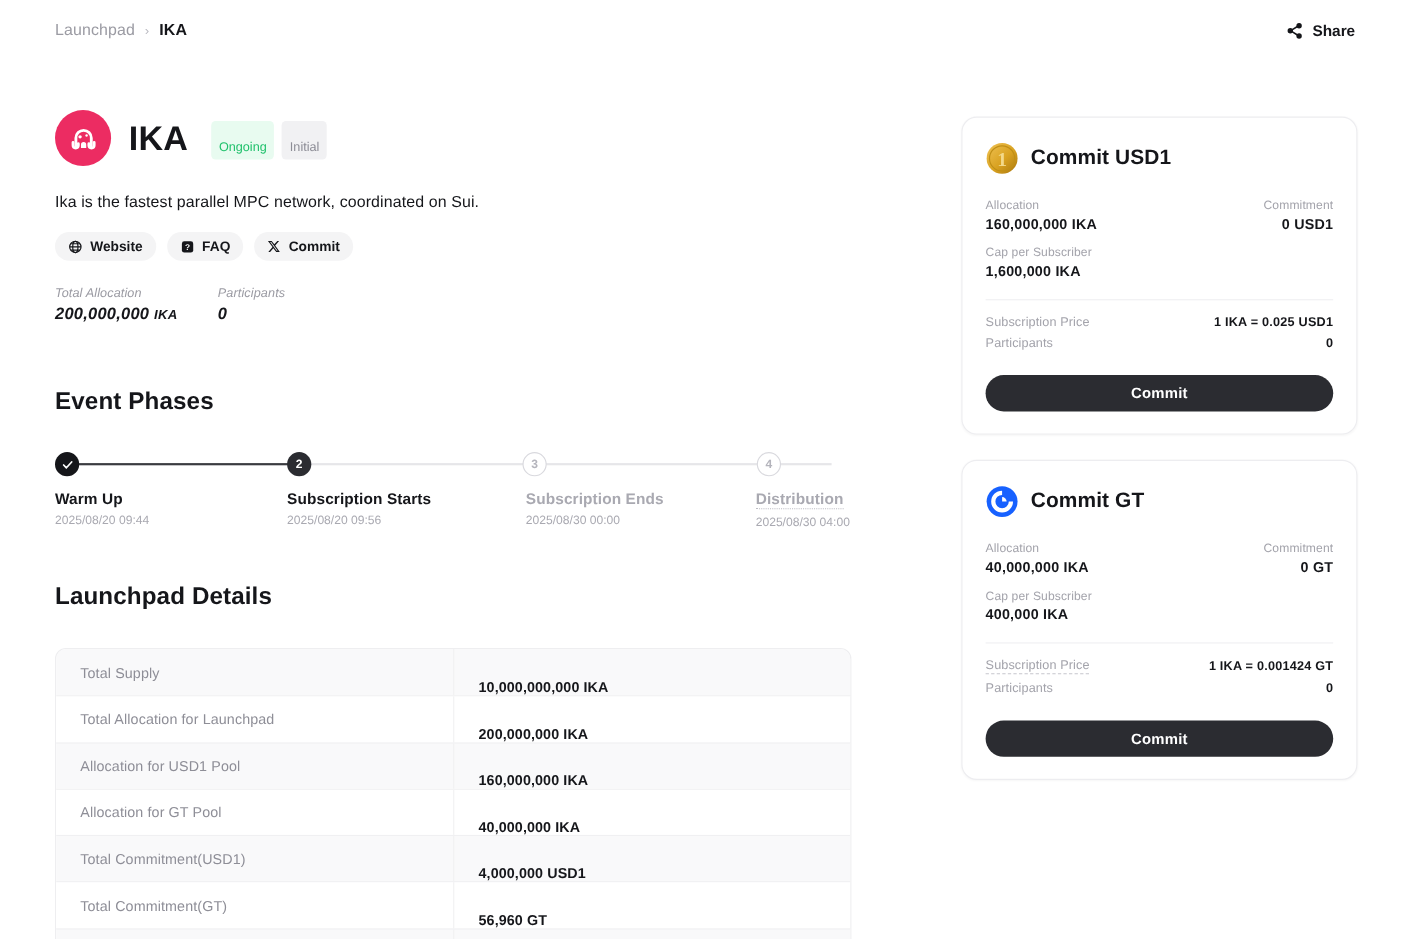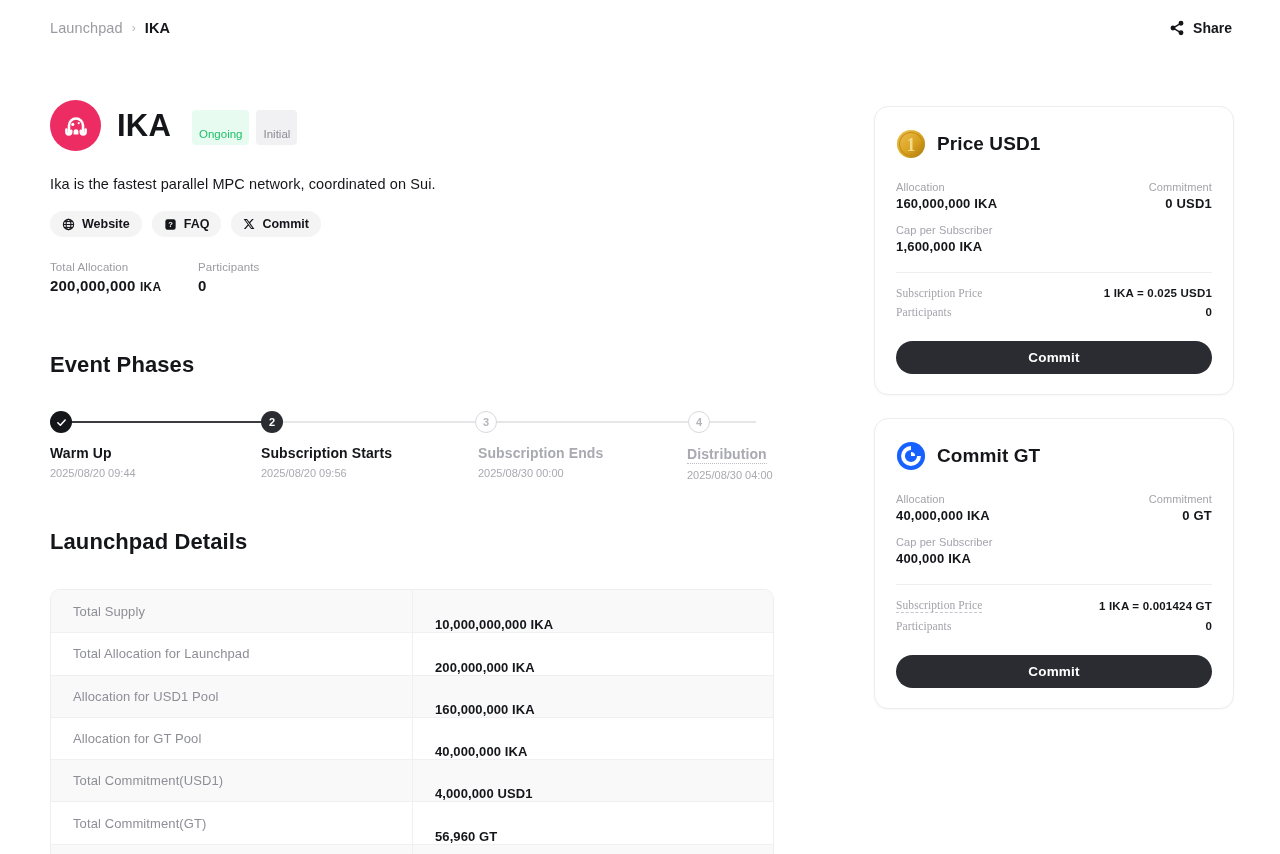--- a/index.html
+++ b/index.html
@@ -66,21 +66,21 @@
 
   .links { margin-top: 19px; display: flex; gap: 10px; }
   .link-chip {
     display: inline-flex; align-items: center; gap: 7px;
     height: 26px; padding: 0 12px; border-radius: 13px;
     background: #f4f4f5; font-size: 12.5px; font-weight: 700; color: #15161a;
     cursor: pointer;
   }
   .link-chip svg { display: block; }
 
-  .stats { margin-top: 24px; display: flex; }
+  .stats { margin-top: 24px; display: flex; font-style: italic; }
   .stat-alloc { width: 148px; }
   .stat-label { font-size: 11.5px; color: #9b9ba3; letter-spacing: .1px; }
   .stat-value { font-size: 15px; font-weight: 700; margin-top: 4px; letter-spacing: .2px; }
   .stat-value .unit { font-size: 12px; }
 
   
   .section-title {
     font-size: 22px; font-weight: 700; letter-spacing: .1px; color: #15161a;
   }
 
@@ -151,21 +151,21 @@
   .kv-value { font-size: 13px; font-weight: 700; color: #15161a; margin-top: 3px; letter-spacing: .2px; }
   .kv-row-2 { margin-top: 13px; }
 
   .divider { height: 1px; background: #efeff2; margin-top: 18px; }
 
   .price-list { margin-top: 14px; }
   .price-row {
     display: flex; justify-content: space-between; align-items: center;
     font-size: 11.5px; margin-bottom: 7px;
   }
-  .price-label { color: #a3a3ab; letter-spacing: .1px; font-family: Liberation Serif, serif; }
+  .price-label { color: #a3a3ab; letter-spacing: .1px; }
   .price-label.dotted { border-bottom: 1px dashed #c6c6cd; padding-bottom: 1px; cursor: help; }
   .price-value { font-size: 11.5px; font-weight: 700; color: #15161a; letter-spacing: .2px; }
 
   .commit-btn {
     margin-top: 16px; width: 100%; height: 33px;
     border: none; border-radius: 17px;
     background: #2b2c31; color: #fff;
     font-family: inherit; font-size: 13.5px; font-weight: 700; letter-spacing: .2px;
     cursor: pointer;
   }
@@ -349,21 +349,21 @@
                 <stop offset="0%" stop-color="#f0c356"></stop>
                 <stop offset="55%" stop-color="#d9a221"></stop>
                 <stop offset="100%" stop-color="#a9760d"></stop>
               </linearGradient>
             </defs>
             <circle cx="16" cy="16" r="15" fill="url(#g1)"></circle>
             <circle cx="16" cy="16" r="12.2" fill="none" stroke="#c08f16" stroke-width="1.1"></circle>
             <text x="16" y="23.2" font-family="Liberation Serif, serif" font-size="19" font-weight="700" fill="#f3d98a" text-anchor="middle">1</text>
           </svg>
         </span>
-        <span class="card-title">Price USD1</span>
+        <span class="card-title">Commit USD1</span>
       </div>
 
       <div class="kv-grid">
         <div class="kv-row">
           <div class="kv-col-l">
             <span class="kv-label">Allocation</span>
             <span class="kv-value">160,000,000 IKA</span>
           </div>
           <div class="kv-col-r">
             <span class="kv-label">Commitment</span>

